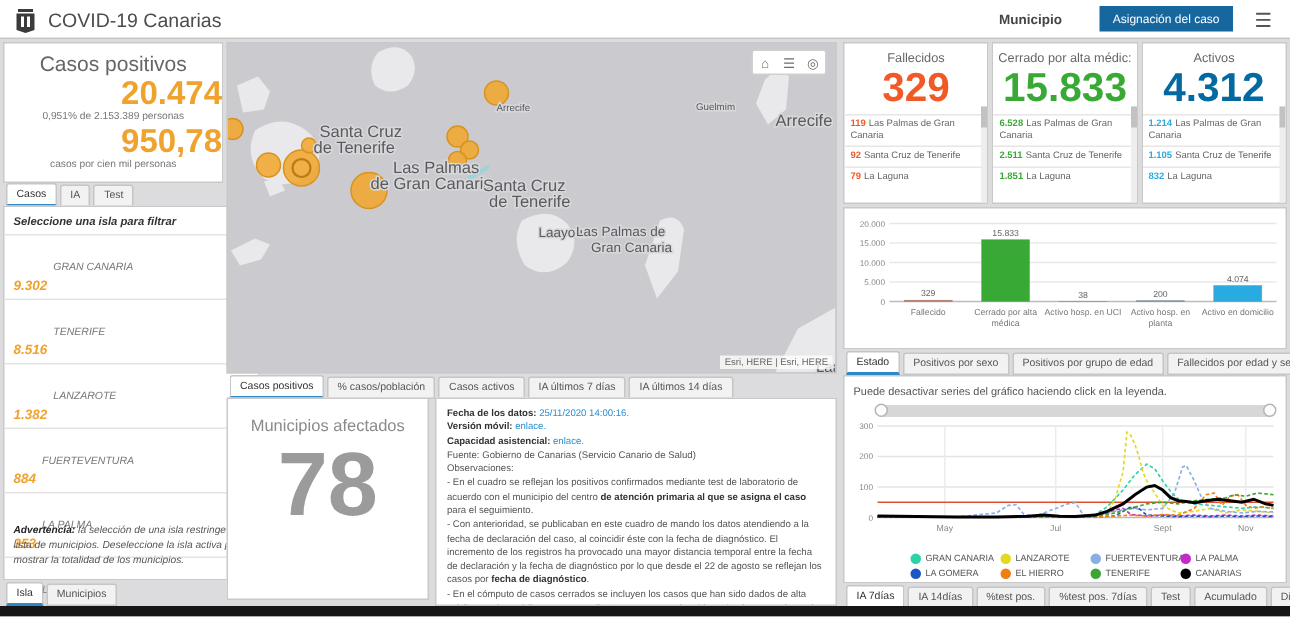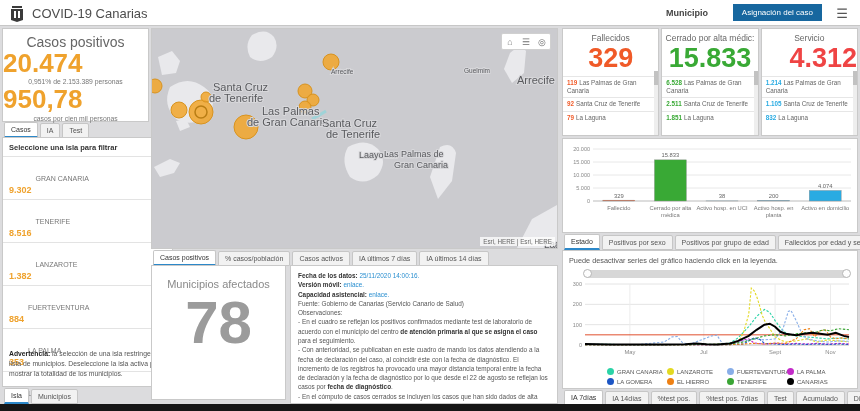--- a/index.html
+++ b/index.html
@@ -18,21 +18,21 @@
   
   .panel { position:absolute; background:#fff; border:1px solid #c9c9c9; }
 
   
   .tabsrow { position:absolute; display:flex; align-items:flex-end; }
   .tab { font-size:7px; color:#555; background:#f2f2f2; border:1px solid #c6c6c6; border-radius:2px 2px 0 0; padding:3px 6px; margin-right:2px; cursor:pointer; white-space:nowrap; }
   .tab.active { background:#fff; color:#333; border-bottom:2px solid #2c88c9; }
 
   
   .pos-title { text-align:center; font-size:14px; color:#666; margin-top:5px; }
-  .pos-big { text-align:left; font-size:26px; font-weight:bold; color:#efa22d; line-height:1.05; }
+  .pos-big { text-align:right; font-size:22px; font-weight:bold; color:#efa22d; line-height:1.05; }
   .pos-sub { text-align:center; font-size:6.8px; color:#777; margin:1px 0; }
   .island-head { font-size:7.5px; font-weight:bold; color:#333; padding:5px 6px 4px; }
   .island-row { display:flex; align-items:center; gap:4px; border-top:1px solid #e3e3e3; padding:4px 6px; cursor:pointer; }
   .island-num { font-size:9px; font-weight:bold; color:#efa22d;margin-top:24px; }
   .island-name { font-size:7px; color:#777; }
   .advert { position:absolute; left:0; right:0; bottom:2px; padding:5px 6px; font-size:6.8px; color:#555; line-height:1.45; }
   .advert b { color:#222; }
 
   
   .map { overflow:hidden; background:#cbcbcf; }
@@ -95,21 +95,21 @@
     <div class="pos-sub">0,951% de 2.153.389 personas</div>
     <div class="pos-big">950,78</div>
     <div class="pos-sub">casos por cien mil personas</div>
   </div>
   <div class="tabsrow" style="left:4px; top:122px;" id="posTabs">
       <div class="tab active">Casos</div>
       <div class="tab">IA</div>
       <div class="tab">Test</div>
     </div>
 
-  <div class="panel" style="left:2px; top:137px; width:171px; height:250px;">
+  <div class="panel" style="left:2px; top:137px; width:171px; height:250px;font-style:italic;">
     <div class="island-head">Seleccione una isla para filtrar</div>
     <div id="islandList">
         <div class="island-row">
           <span class="island-num">9.302</span>
           <span class="island-name">GRAN CANARIA</span>
         </div>
         <div class="island-row">
           <span class="island-num">8.516</span>
           <span class="island-name">TENERIFE</span>
         </div>
@@ -229,22 +229,22 @@
         <div class="stat-rows">
           <div class="stat-row"><span class="v" style="color: rgb(57, 169, 53);">6.528</span><span class="n">Las Palmas de Gran Canaria</span></div>
           <div class="stat-row"><span class="v" style="color: rgb(57, 169, 53);">2.511</span><span class="n">Santa Cruz de Tenerife</span></div>
           <div class="stat-row"><span class="v" style="color: rgb(57, 169, 53);">1.851</span><span class="n">La Laguna</span></div>
         </div>
         <div class="card-scroll">
           <i></i>
         </div>
       </div>
       <div class="stat-card">
-        <div class="stat-title">Servicio</div>
-        <div class="stat-value" style="color: #ef4444; text-align: right;">4.312</div>
+        <div class="stat-title">Activos</div>
+        <div class="stat-value" style="color: #0369a1;">4.312</div>
         <div class="stat-rows">
           <div class="stat-row"><span class="v" style="color: rgb(41, 171, 226);">1.214</span><span class="n">Las Palmas de Gran Canaria</span></div>
           <div class="stat-row"><span class="v" style="color: rgb(41, 171, 226);">1.105</span><span class="n">Santa Cruz de Tenerife</span></div>
           <div class="stat-row"><span class="v" style="color: rgb(41, 171, 226);">832</span><span class="n">La Laguna</span></div>
         </div>
         <div class="card-scroll">
           <i></i>
         </div>
       </div>
     </div>

